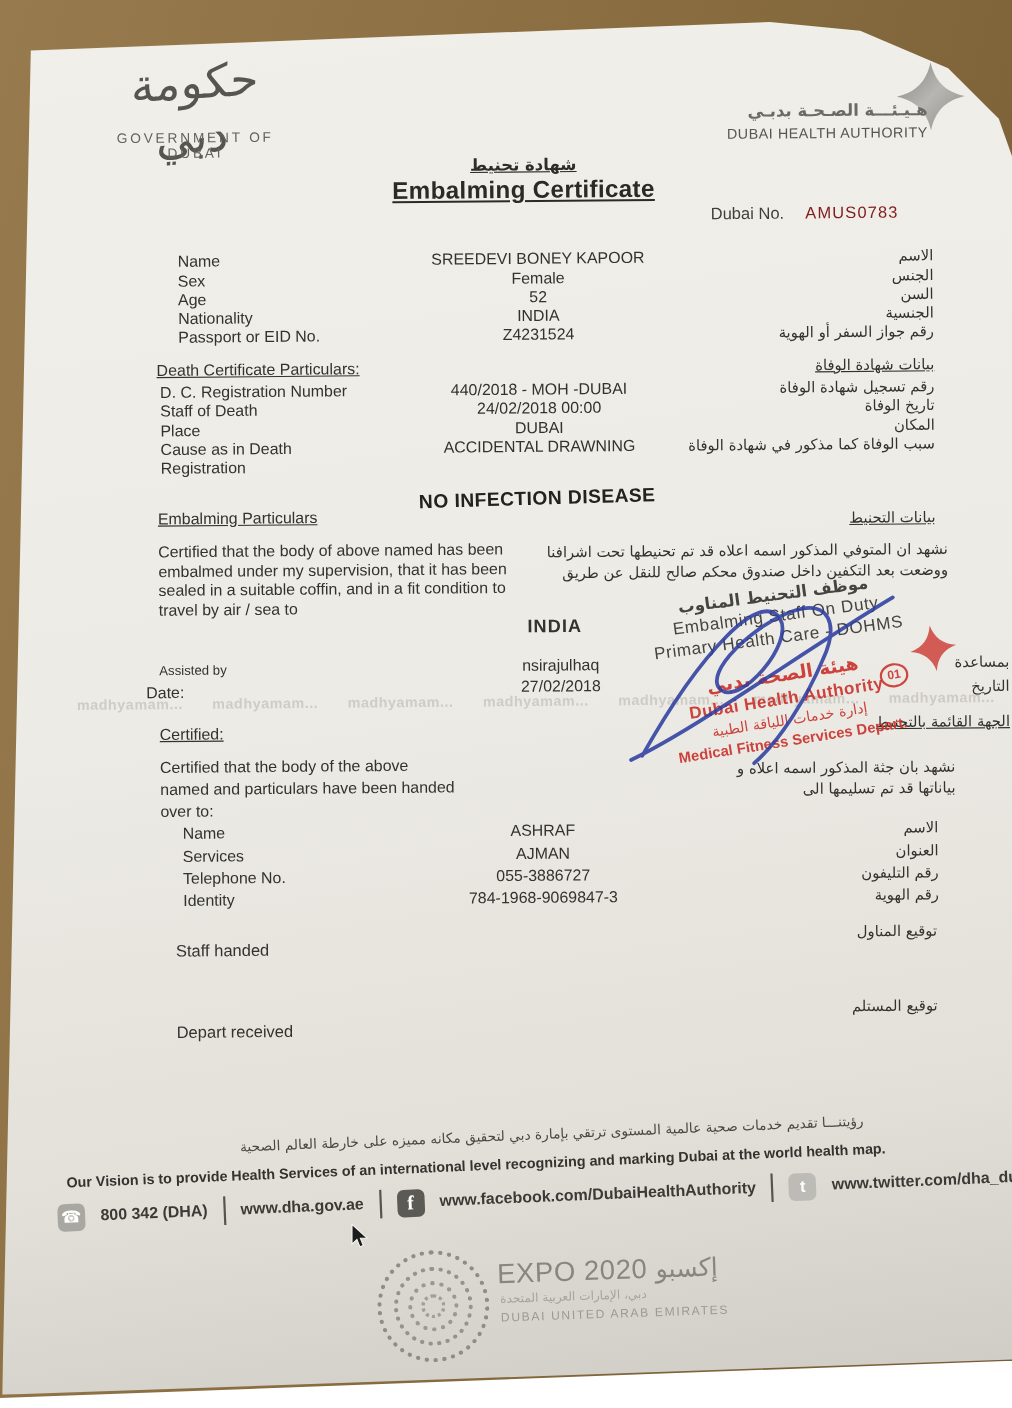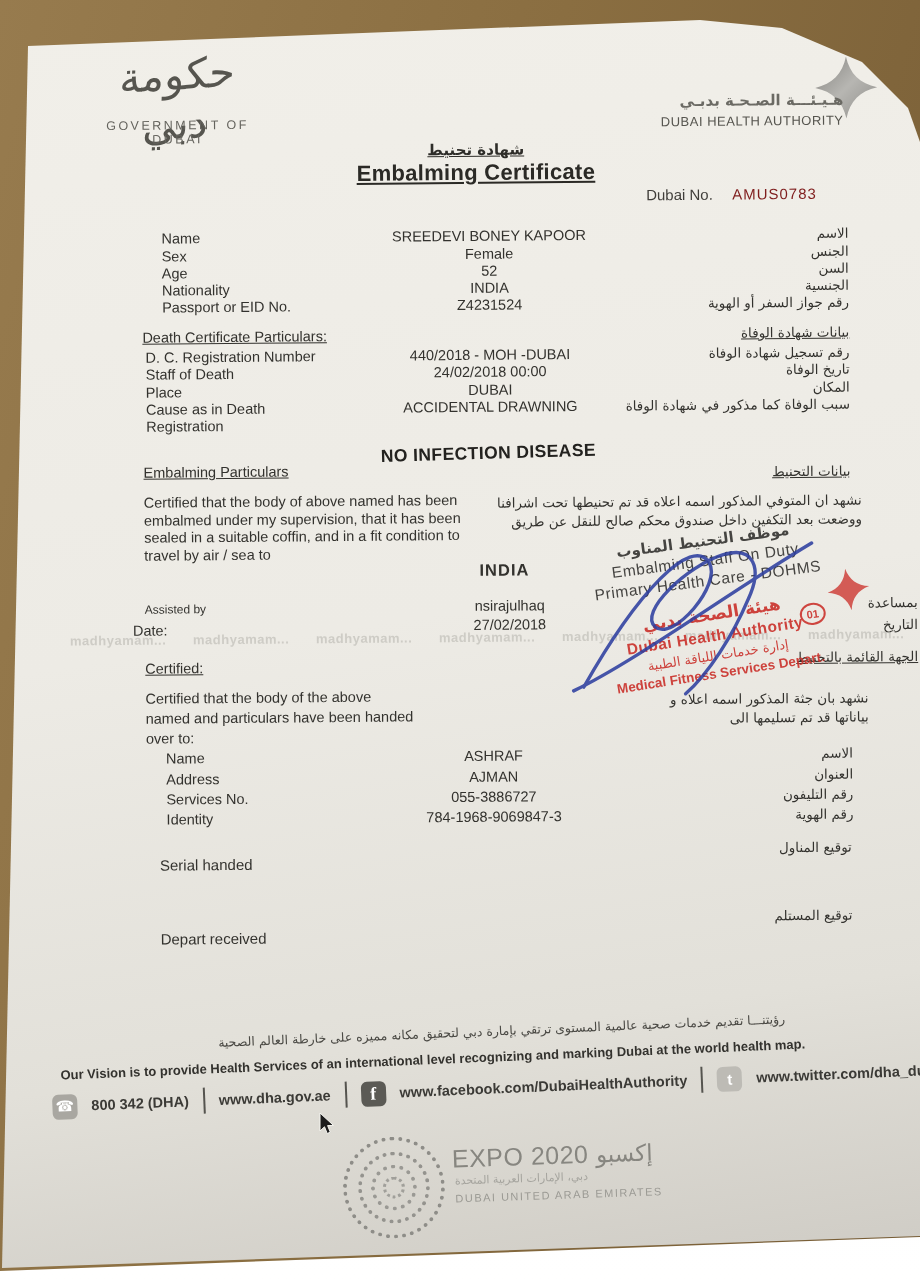--- a/index.html
+++ b/index.html
@@ -224,36 +224,36 @@
   <div class="abs sec-head u" style="left:145px;top:658px;font-weight:bold;font-weight:normal">Certified:</div>
   <div class="abs par" style="left:145px;top:686px;width:272px;line-height:20px">Certified that the body of the above named and particulars have been handed over to:</div>
   <div class="abs arpar" style="left:640px;top:692px;width:228px">نشهد بان جثة المذكور اسمه اعلاه و بياناتها قد تم تسليمها الى</div>
 
   <div class="abs row" style="top:748px">
     <span class="lbl">Name</span>
     <span class="val">ASHRAF</span>
     <span class="arl">الاسم</span>
   </div>
   <div class="abs row" style="top:769px">
-    <span class="lbl">Address</span>
+    <span class="lbl">Services</span>
     <span class="val">AJMAN</span>
     <span class="arl">العنوان</span>
   </div>
   <div class="abs row" style="top:789px">
-    <span class="lbl">Services No.</span>
+    <span class="lbl">Telephone No.</span>
     <span class="val">055-3886727</span>
     <span class="arl">رقم التليفون</span>
   </div>
   <div class="abs row" style="top:809px">
     <span class="lbl">Identity</span>
     <span class="val">784-1968-9069847-3</span>
     <span class="arl">رقم الهوية</span>
   </div>
 
-  <div class="abs" style="left:158px;top:854px;font-size:15px">Serial handed</div>
+  <div class="abs" style="left:158px;top:854px;font-size:15px">Staff handed</div>
   <div class="abs ar" style="left:700px;top:842px;width:150px;text-align:right;font-size:13.5px">توقيع المناول</div>
   <div class="abs" style="left:158px;top:928px;font-size:15px">Depart received</div>
   <div class="abs ar" style="left:700px;top:910px;width:150px;text-align:right;font-size:13.5px">توقيع المستلم</div>
 
   <div class="abs footer">
     <div class="vision-ar">رؤيتنـــا تقديم خدمات صحية عالمية المستوى ترتقي بإمارة دبي لتحقيق مكانه مميزه على خارطة العالم الصحية</div>
     <div class="vision-en">Our Vision is to provide Health Services of an international level recognizing and marking Dubai at the world health map.</div>
     <div class="contact">
       <span class="cicon phone-ic">☎</span>
       <span>800 342 (DHA)</span>

